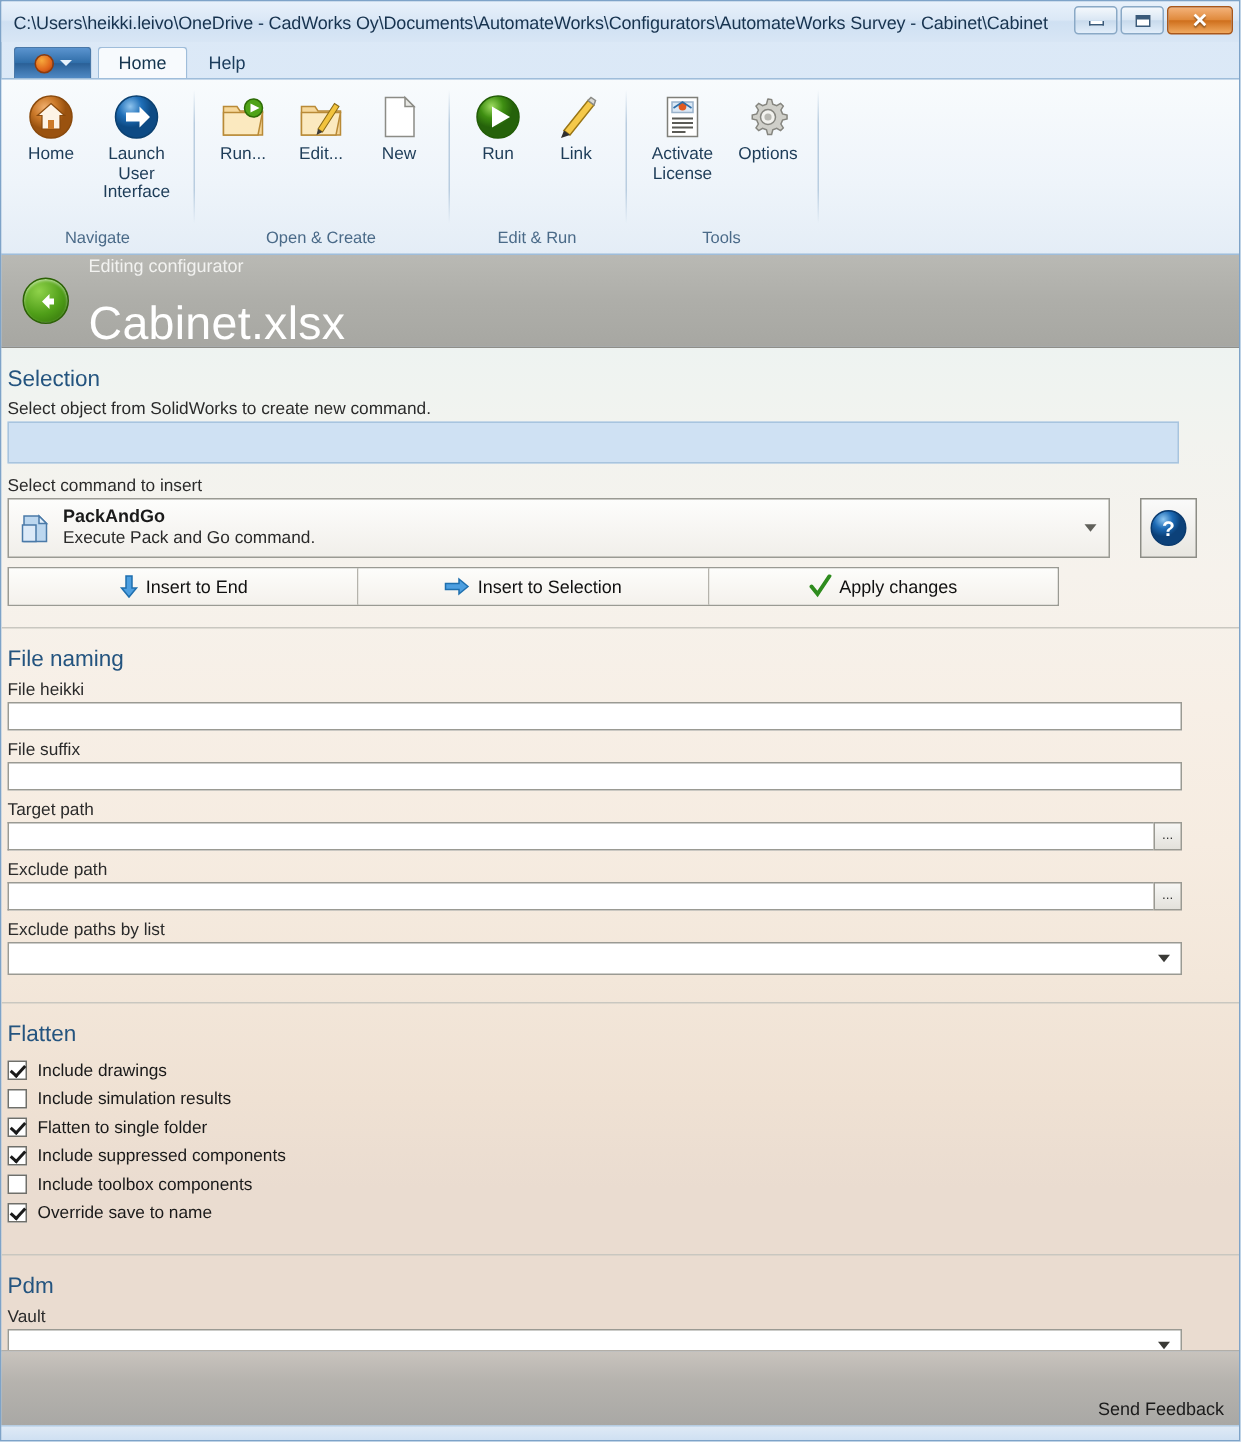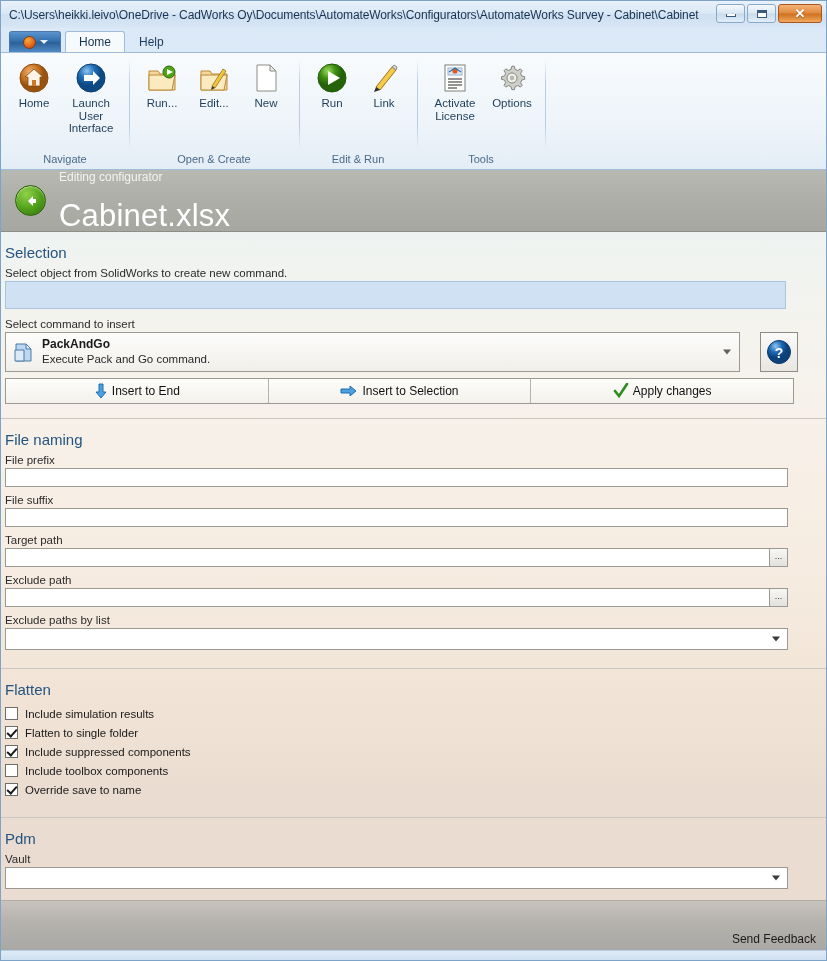--- a/index.html
+++ b/index.html
@@ -182,21 +182,21 @@
     width:0;height:0;border-left:4px solid transparent;border-right:4px solid transparent;border-top:5px solid #60605a;
   }
   .help-btn {
     width: 38px; height: 40px;
     border: 1px solid #8d8d86;
     background: linear-gradient(180deg,#fafafa 0%,#e8e6e0 100%);
     display:flex; align-items:center; justify-content:center;
   }
 
   .action-row {
-    display: flex; width: 789px; margin-top: 6px;
+    display: flex; width: 701px; margin-top: 6px;
     border: 1px solid #9a9a93; background: #fbfaf7;
     height: 26px;
   }
   .action-btn {
     flex: 1; display: flex; align-items: center; justify-content: center;
     gap: 4px; font-size: 12px; color: #111;
     border-right: 1px solid #b5b3ac;
     background: linear-gradient(180deg,#fdfdfb 0%,#f4f1ec 100%);
   }
   .action-btn:last-child { border-right: none; }
@@ -469,21 +469,21 @@
             <path d="M2 8 L6 13 L14 1" fill="none" stroke="#2f8c1e" stroke-width="2.6" stroke-linecap="round"></path>
           </svg>
           <span>Apply changes</span>
         </div>
       </div>
     </div>
 
     <div class="section section-sep" style="margin-top:8px;">
       <div class="sec-title">File naming</div>
 
-      <span class="lbl">File prefix</span>
+      <span class="lbl">File heikki</span>
       <div class="fld"></div>
 
       <span class="lbl">File suffix</span>
       <div class="fld"></div>
 
       <span class="lbl">Target path</span>
       <div class="fld-with-btn">
         <div class="fld"></div>
         <div class="browse-btn">...</div>
       </div>
@@ -496,20 +496,24 @@
 
       <span class="lbl">Exclude paths by list</span>
       <div class="sel-combo">
         <span class="combo-caret"></span>
       </div>
     </div>
 
     <div class="section section-sep" style="margin-top:12px;">
       <div class="sec-title">Flatten</div>
 
+      <div class="cb-row">
+        <span class="cb checked"></span>
+        <span class="cb-label">Include drawings</span>
+      </div>
       <div class="cb-row">
         <span class="cb"></span>
         <span class="cb-label">Include simulation results</span>
       </div>
       <div class="cb-row">
         <span class="cb checked"></span>
         <span class="cb-label">Flatten to single folder</span>
       </div>
       <div class="cb-row">
         <span class="cb checked"></span>

